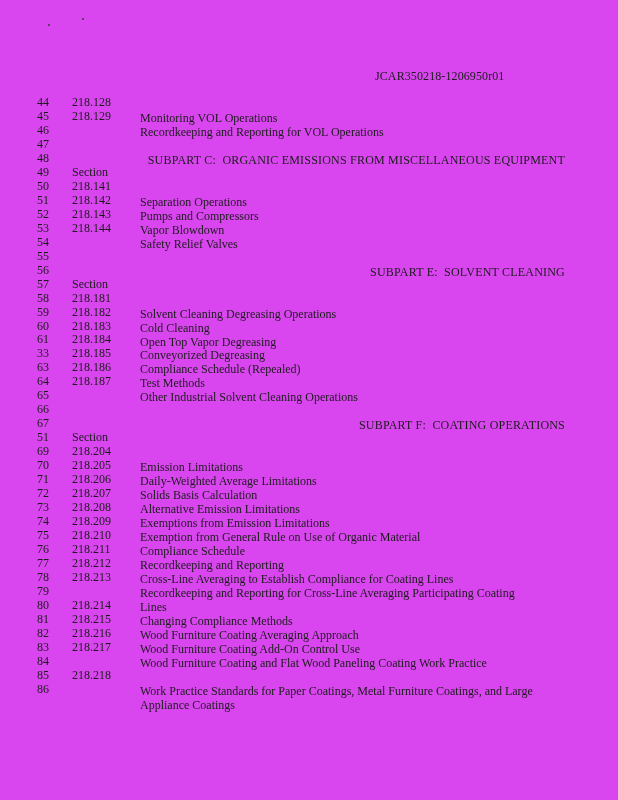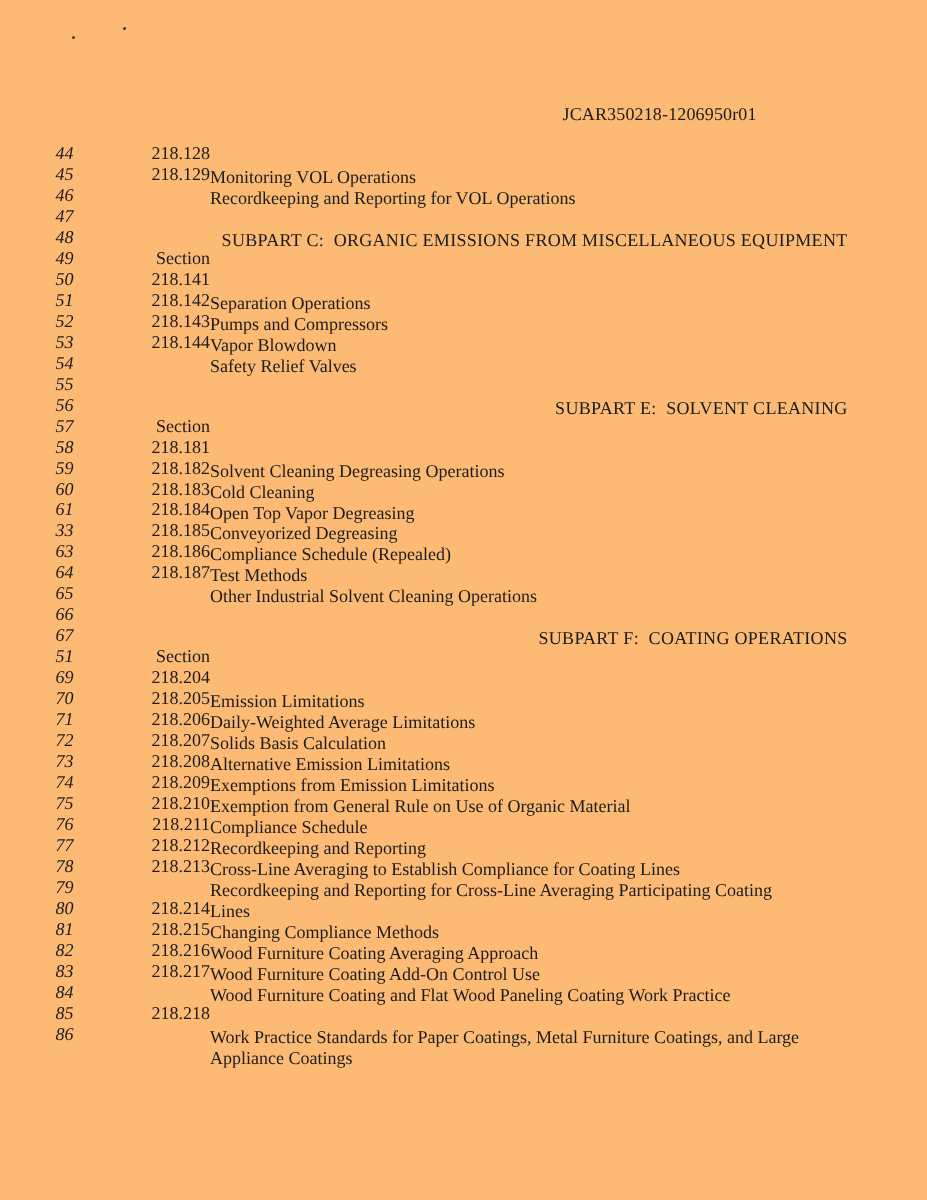--- a/index.html
+++ b/index.html
@@ -1,20 +1,20 @@
 <!DOCTYPE html>
 <html><head>
 <meta charset="utf-8">
 <style>
   html, body { margin: 0; padding: 0; background: #e8e8e8; }
   .page {
     position: relative;
     width: 618px;
     height: 800px;
-    background: #fdba74;
+    background: #d946ef;
     overflow: hidden;
     font-family: "Liberation Serif", serif;
     color: #1d1d1d;
   }
   .scan-layer {
     position: absolute;
     inset: 0;
     filter: blur(0.25px) contrast(1.02);
   }
   .speck {
@@ -42,22 +42,22 @@
     left: 37px;
     width: 528px;
   }
   .row {
     display: flex;
     height: 13.97px;
     font-size: 12px;
     line-height: 13.97px;
     white-space: pre-wrap;
   }
-  .col-line  { flex: 0 0 35px; font-style: italic; }
-  .col-section { flex: 0 0 68px; text-align: right; }
+  .col-line  { flex: 0 0 35px; }
+  .col-section { flex: 0 0 68px; }
   .col-title { flex: 1 1 auto; min-width: 0; margin-top: 16px; }
   .row.heading .col-title { text-align: right; letter-spacing: 0.2px; }
 </style>
 </head>
 <body>
 
 <div class="page">
   <div class="scan-layer">
     <span class="speck s1"></span>
     <span class="speck s2"></span>

